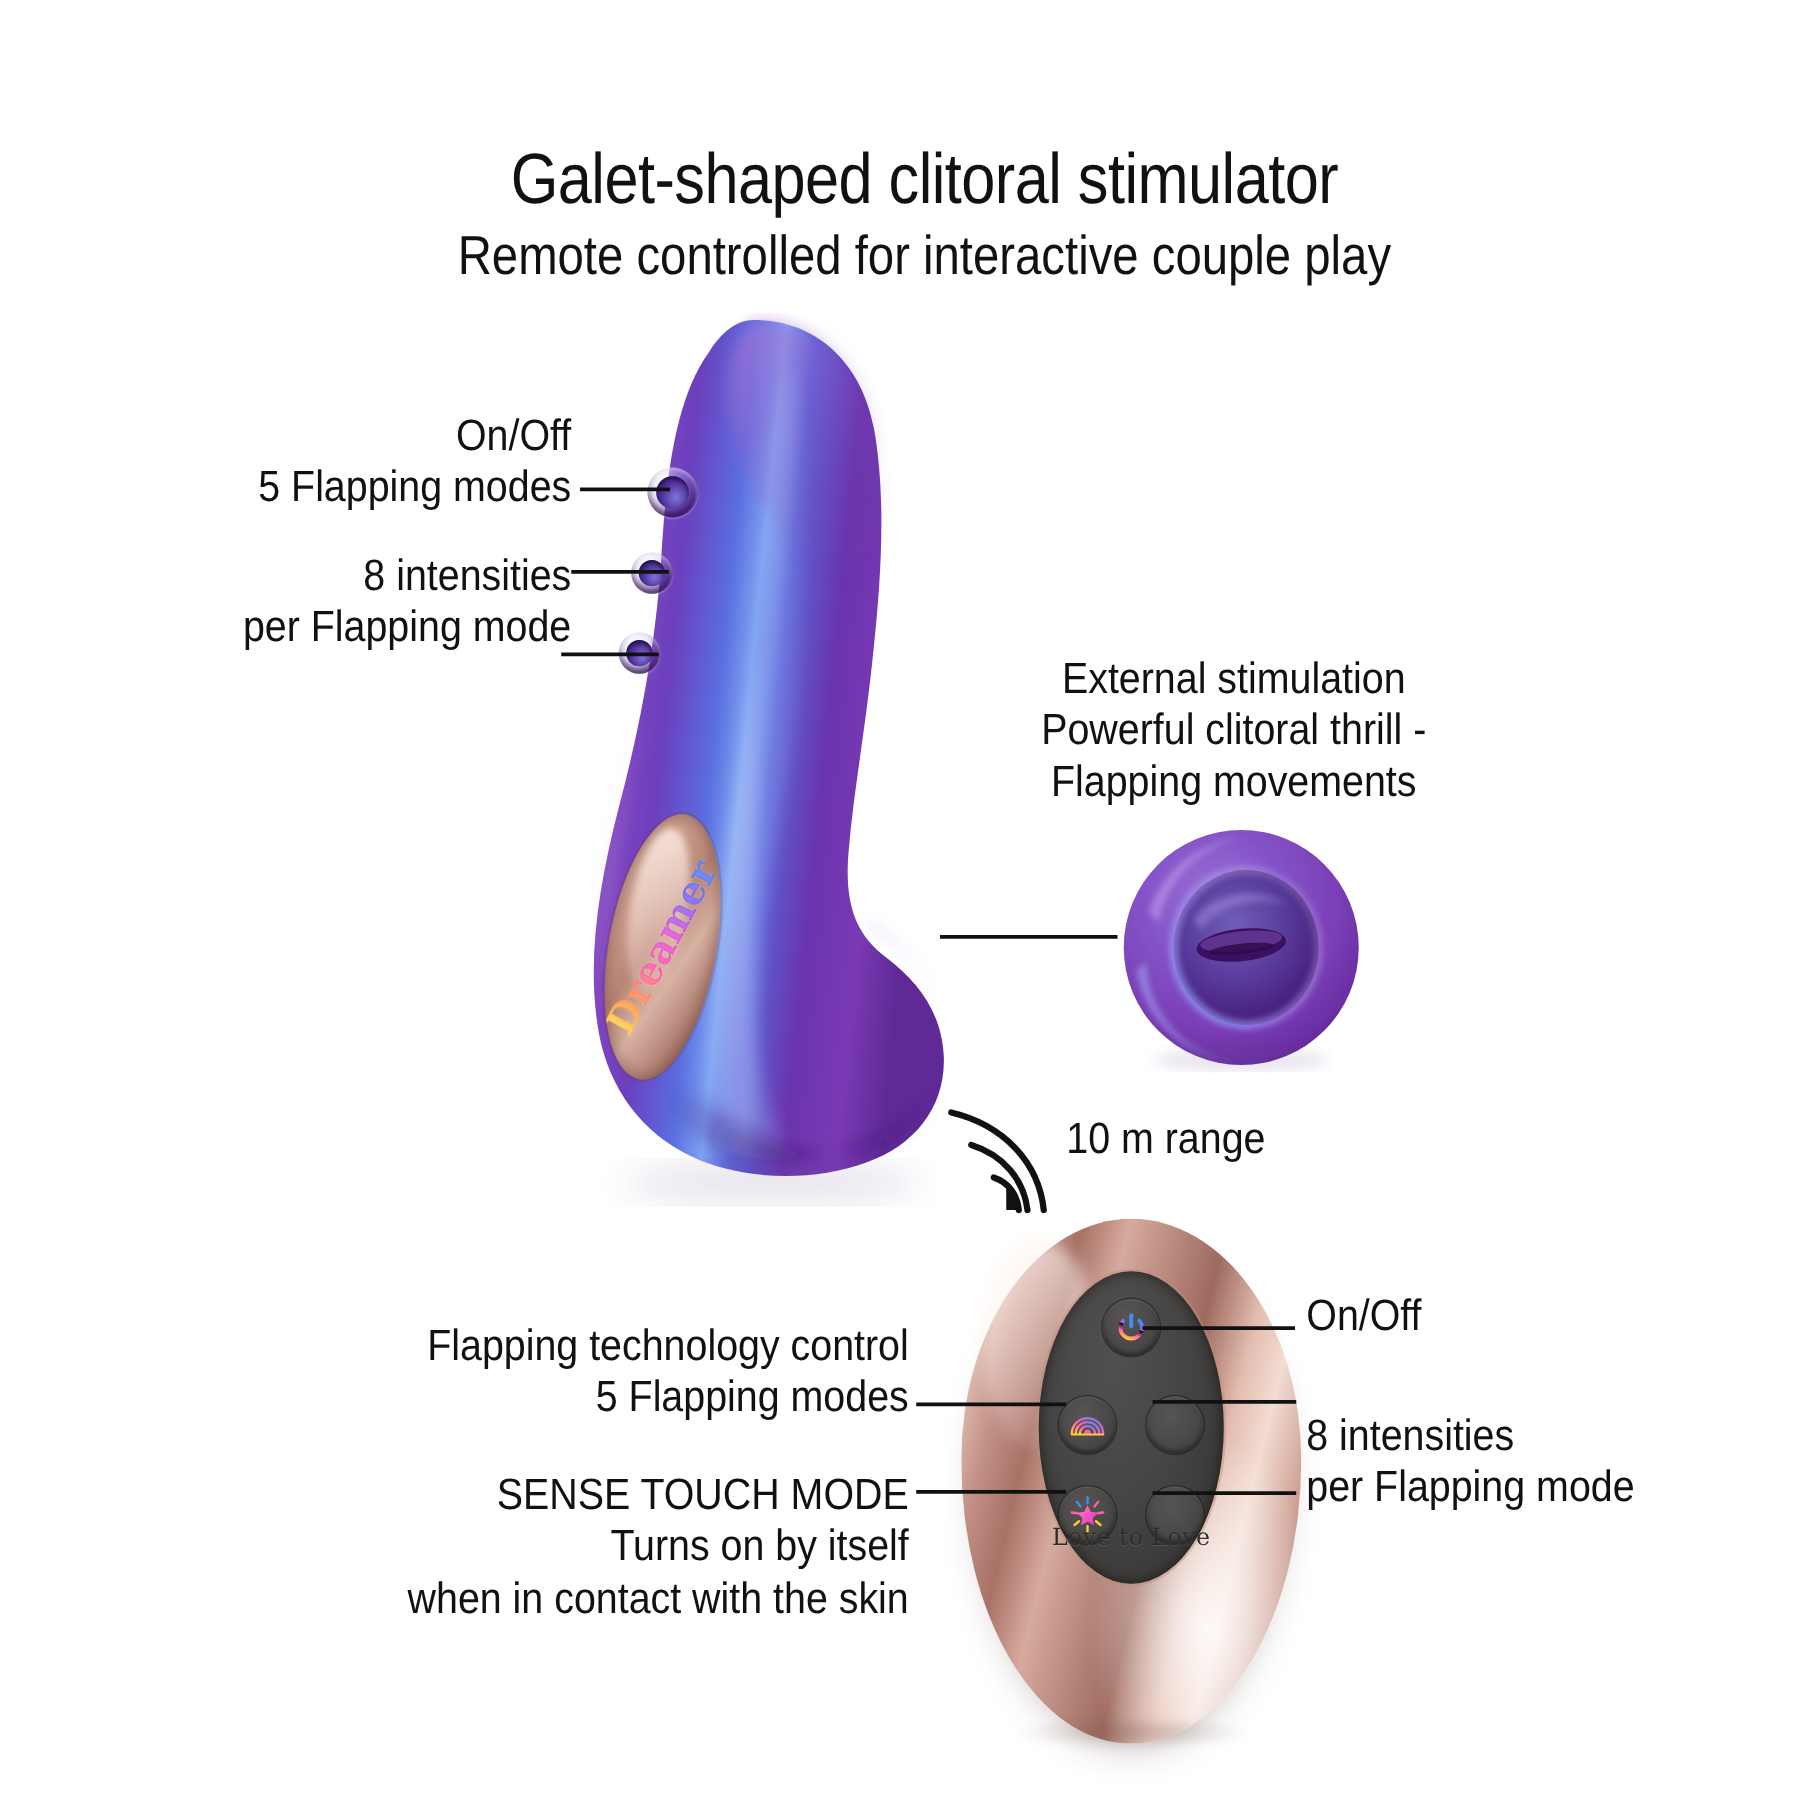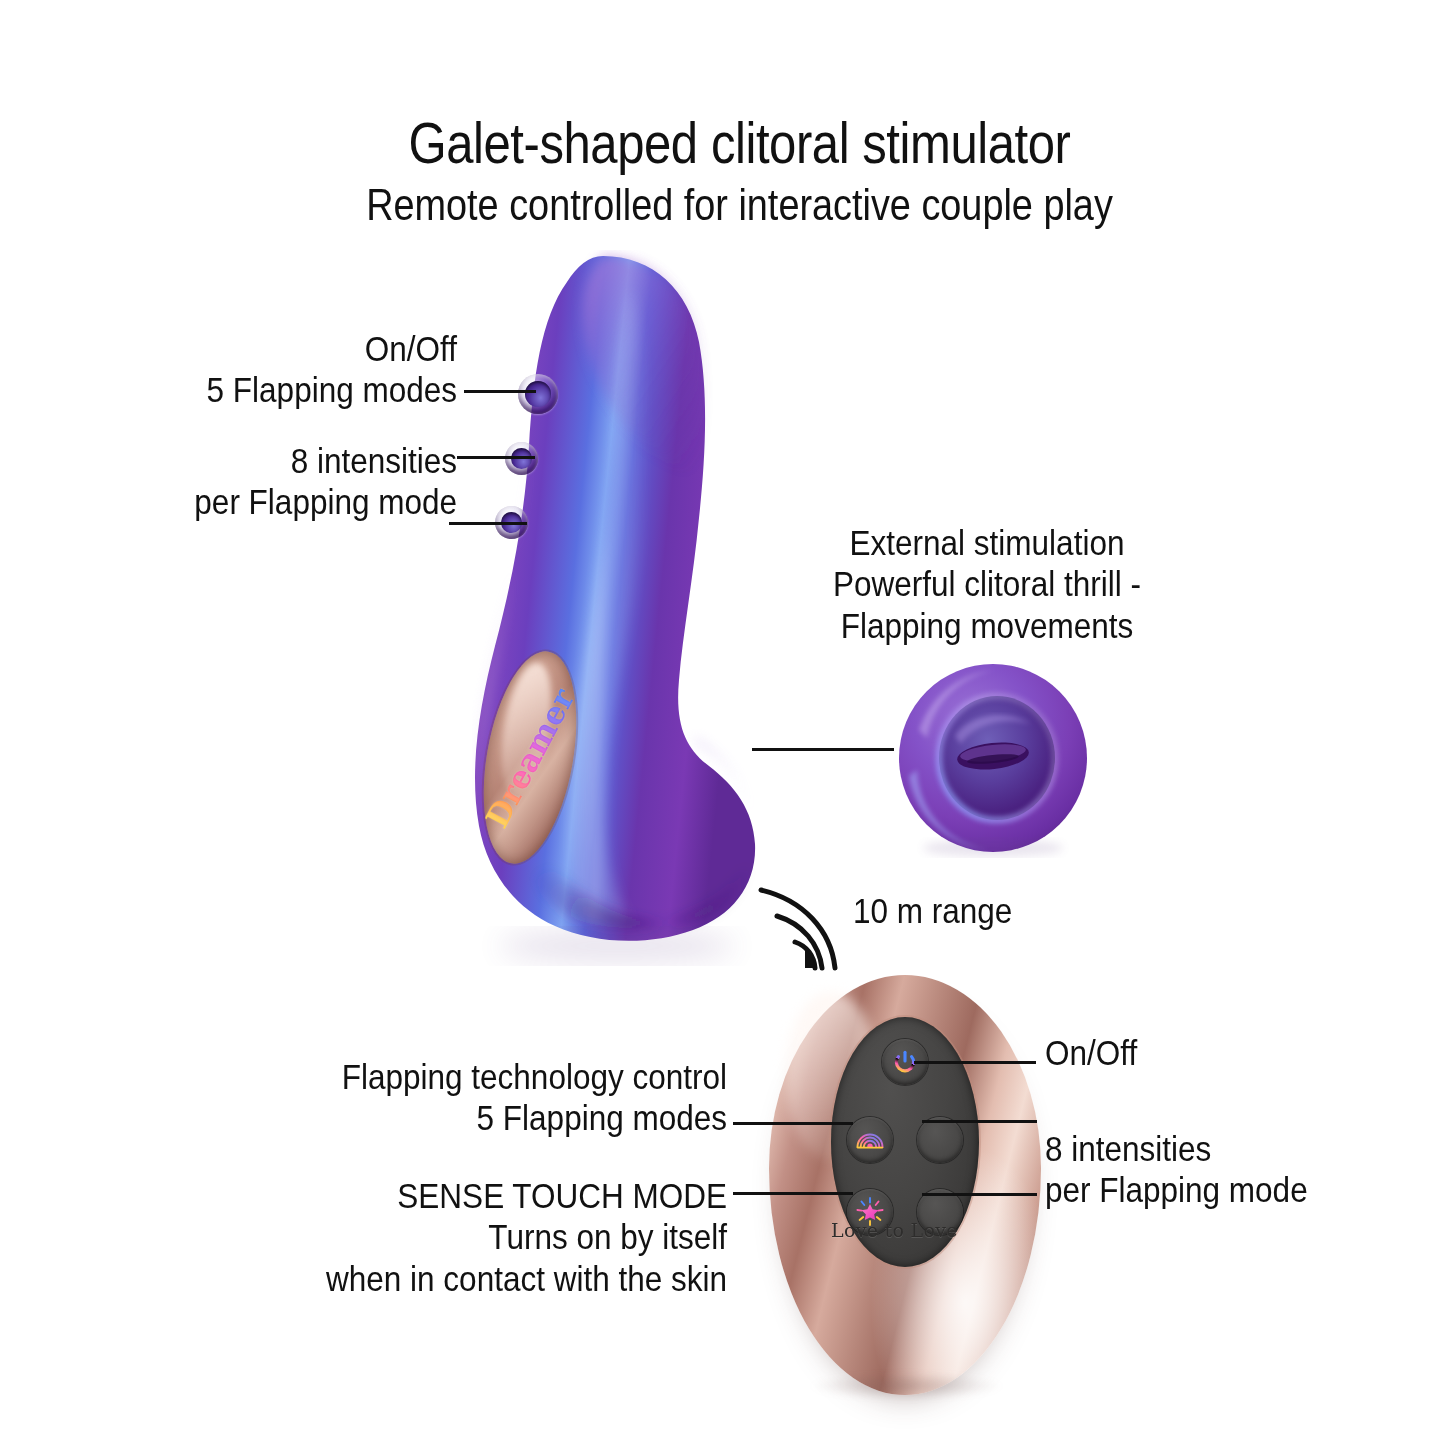--- a/index.html
+++ b/index.html
@@ -115,21 +115,21 @@
     background:radial-gradient(ellipse at 40% 28%, #51504f 0%, #464544 45%, #3a3938 78%, #323130 100%);
     box-shadow:inset 0 0 10px rgba(0,0,0,.55), 0 0 0 2px rgba(190,140,125,.45);
   }
   .rbtn{
     position:absolute;width:46px;height:46px;border-radius:50%;
     background:radial-gradient(ellipse at 40% 32%, #565554 0%, #4a4948 55%, #3e3d3c 100%);
     box-shadow:inset 0 1px 2px rgba(255,255,255,.10), inset 0 -2px 4px rgba(0,0,0,.45), 0 0 0 1px rgba(20,20,20,.55);
     display:flex;align-items:center;justify-content:center;
   }
   .lovetolove{
-    position:absolute;left:0;bottom:26px;width:100%;text-align:left;
+    position:absolute;left:0;bottom:26px;width:100%;text-align:center;
     font-family:"DejaVu Serif","Liberation Serif",serif;
     font-size:19px;color:#2e2d2c;letter-spacing:.3px;
     text-shadow:0 1px 0 rgba(255,255,255,.12);
   }
   .shadow-under{
     position:absolute;left:40px;top:398px;width:195px;height:26px;
     background:radial-gradient(ellipse at 50% 50%, rgba(120,90,85,.30) 0%, rgba(255,255,255,0) 70%);
     filter:blur(3px);
   }
 </style>

